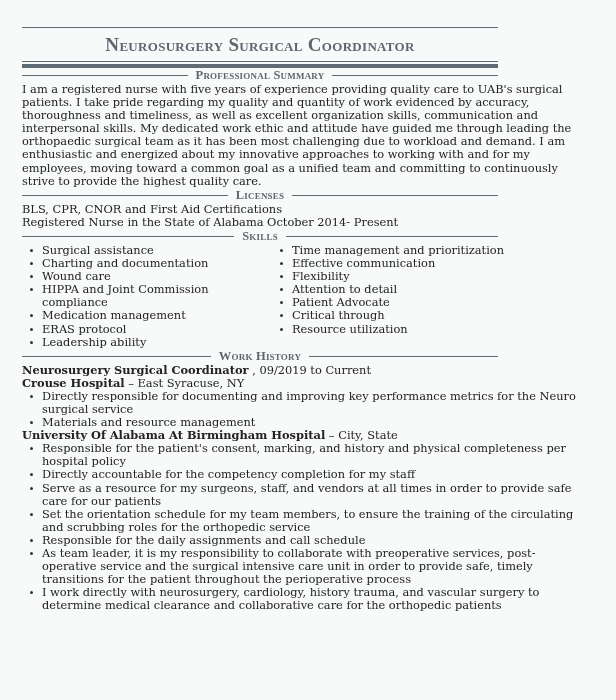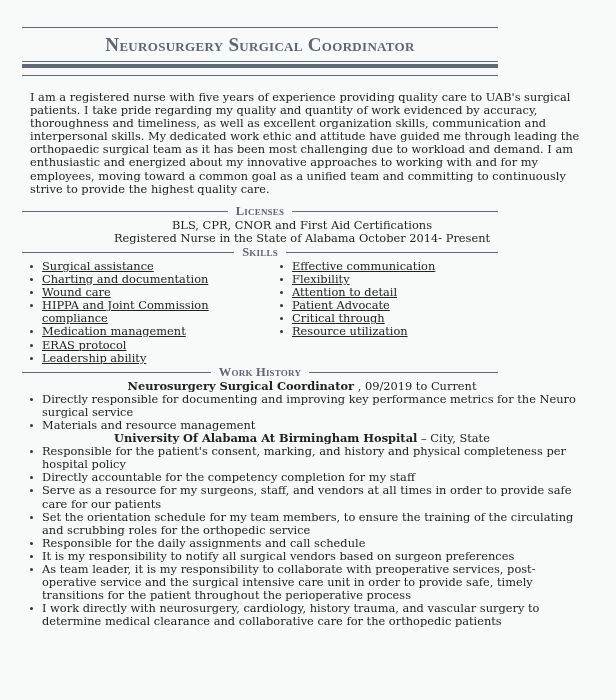--- a/index.html
+++ b/index.html
@@ -21,46 +21,47 @@
 
   .content { position: absolute; left: 22px; top: 68px; width: 560px; font-size: 11.4px; line-height: 13.1px; }
   .section-head {
     display: flex; align-items: center; height: 15px; margin: 0; width: 476px;
   }
   .section-head .line { flex: 1; height: 1px; background: #5f6b75; }
   .section-head .label {
     padding: 0 8px; font-family: "Liberation Serif", serif; font-weight: bold;
     font-size: 12.5px; color: #5d6770; font-variant: small-caps; letter-spacing: 0.2px;
   }
-  p.summary { margin: 8px; width: 560px; }
-  .plain { margin: 0; text-align: center; }
+  p.summary { margin: 0; width: 560px; }
+  .plain { margin: 0; }
   ul { margin: 0; padding-left: 20px; list-style: none; }
   ul li { position: relative; padding-left: 0; }
   ul li::before {
     content: ""; position: absolute; left: -12px; top: 5px; width: 3px; height: 3px;
     border-radius: 50%; background: #333;
   }
   .skills { display: flex; width: 500px; }
-  .skills ul { width: 238px; text-decoration: underline; }
+  .skills ul { width: 238px; }
   .job-title { font-weight: bold; }
   .company { font-weight: bold; }
 </style>
 </head>
 <body>
 
 <div class="page">
   <div class="top-rule"></div>
   <div class="title">Neurosurgery Surgical Coordinator</div>
   <div class="rule-thin"></div>
   <div class="rule-thick"></div>
 
   <div class="content">
 
     <div class="section-head">
       <div class="line"></div>
+      <span class="label">Professional Summary</span>
       <div class="line"></div>
     </div>
     <p class="summary">I am a registered nurse with five years of experience providing quality care to UAB's surgical patients. I take pride regarding my quality and quantity of work evidenced by accuracy, thoroughness and timeliness, as well as excellent organization skills, communication and interpersonal skills. My dedicated work ethic and attitude have guided me through leading the orthopaedic surgical team as it has been most challenging due to workload and demand. I am enthusiastic and energized about my innovative approaches to working with and for my employees, moving toward a common goal as a unified team and committing to continuously strive to provide the highest quality care.</p>
 
     <div class="section-head">
       <div class="line"></div>
       <span class="label">Licenses</span>
       <div class="line"></div>
     </div>
     <div class="plain">BLS, CPR, CNOR and First Aid Certifications</div>
@@ -75,54 +76,57 @@
       <ul>
         <li>Surgical assistance</li>
         <li>Charting and documentation</li>
         <li>Wound care</li>
         <li>HIPPA and Joint Commission compliance</li>
         <li>Medication management</li>
         <li>ERAS protocol</li>
         <li>Leadership ability</li>
       </ul>
       <ul>
+        <li>Time management and prioritization</li>
         <li>Effective communication</li>
         <li>Flexibility</li>
         <li>Attention to detail</li>
         <li>Patient Advocate</li>
         <li>Critical through</li>
         <li>Resource utilization</li>
       </ul>
     </div>
 
     <div class="section-head">
       <div class="line"></div>
       <span class="label">Work History</span>
       <div class="line"></div>
     </div>
 
     <div>
       <div class="plain">
         <span class="job-title">Neurosurgery Surgical Coordinator</span><span> , 09/2019 to Current</span>
       </div>
+      <div class="plain">
+        <span class="company">Crouse Hospital</span><span> – East Syracuse, NY</span>
+      </div>
       <ul>
         <li>Directly responsible for documenting and improving key performance metrics for the Neuro surgical service</li>
         <li>Materials and resource management</li>
       </ul>
     </div>
 
     <div>
       <div class="plain">
         <span class="company">University Of Alabama At Birmingham Hospital</span><span> – City, State</span>
       </div>
       <ul>
         <li>Responsible for the patient's consent, marking, and history and physical completeness per hospital policy</li>
         <li>Directly accountable for the competency completion for my staff</li>
         <li>Serve as a resource for my surgeons, staff, and vendors at all times in order to provide safe care for our patients</li>
         <li>Set the orientation schedule for my team members, to ensure the training of the circulating and scrubbing roles for the orthopedic service</li>
         <li>Responsible for the daily assignments and call schedule</li>
-        <li>It is my responsibility to notify all surgical vendors based on surgeon preferences</li>
         <li>As team leader, it is my responsibility to collaborate with preoperative services, post-operative service and the surgical intensive care unit in order to provide safe, timely transitions for the patient throughout the perioperative process</li>
         <li>I work directly with neurosurgery, cardiology, history trauma, and vascular surgery to determine medical clearance and collaborative care for the orthopedic patients</li>
       </ul>
     </div>
   </div>
 </div>
 
 </body></html>

